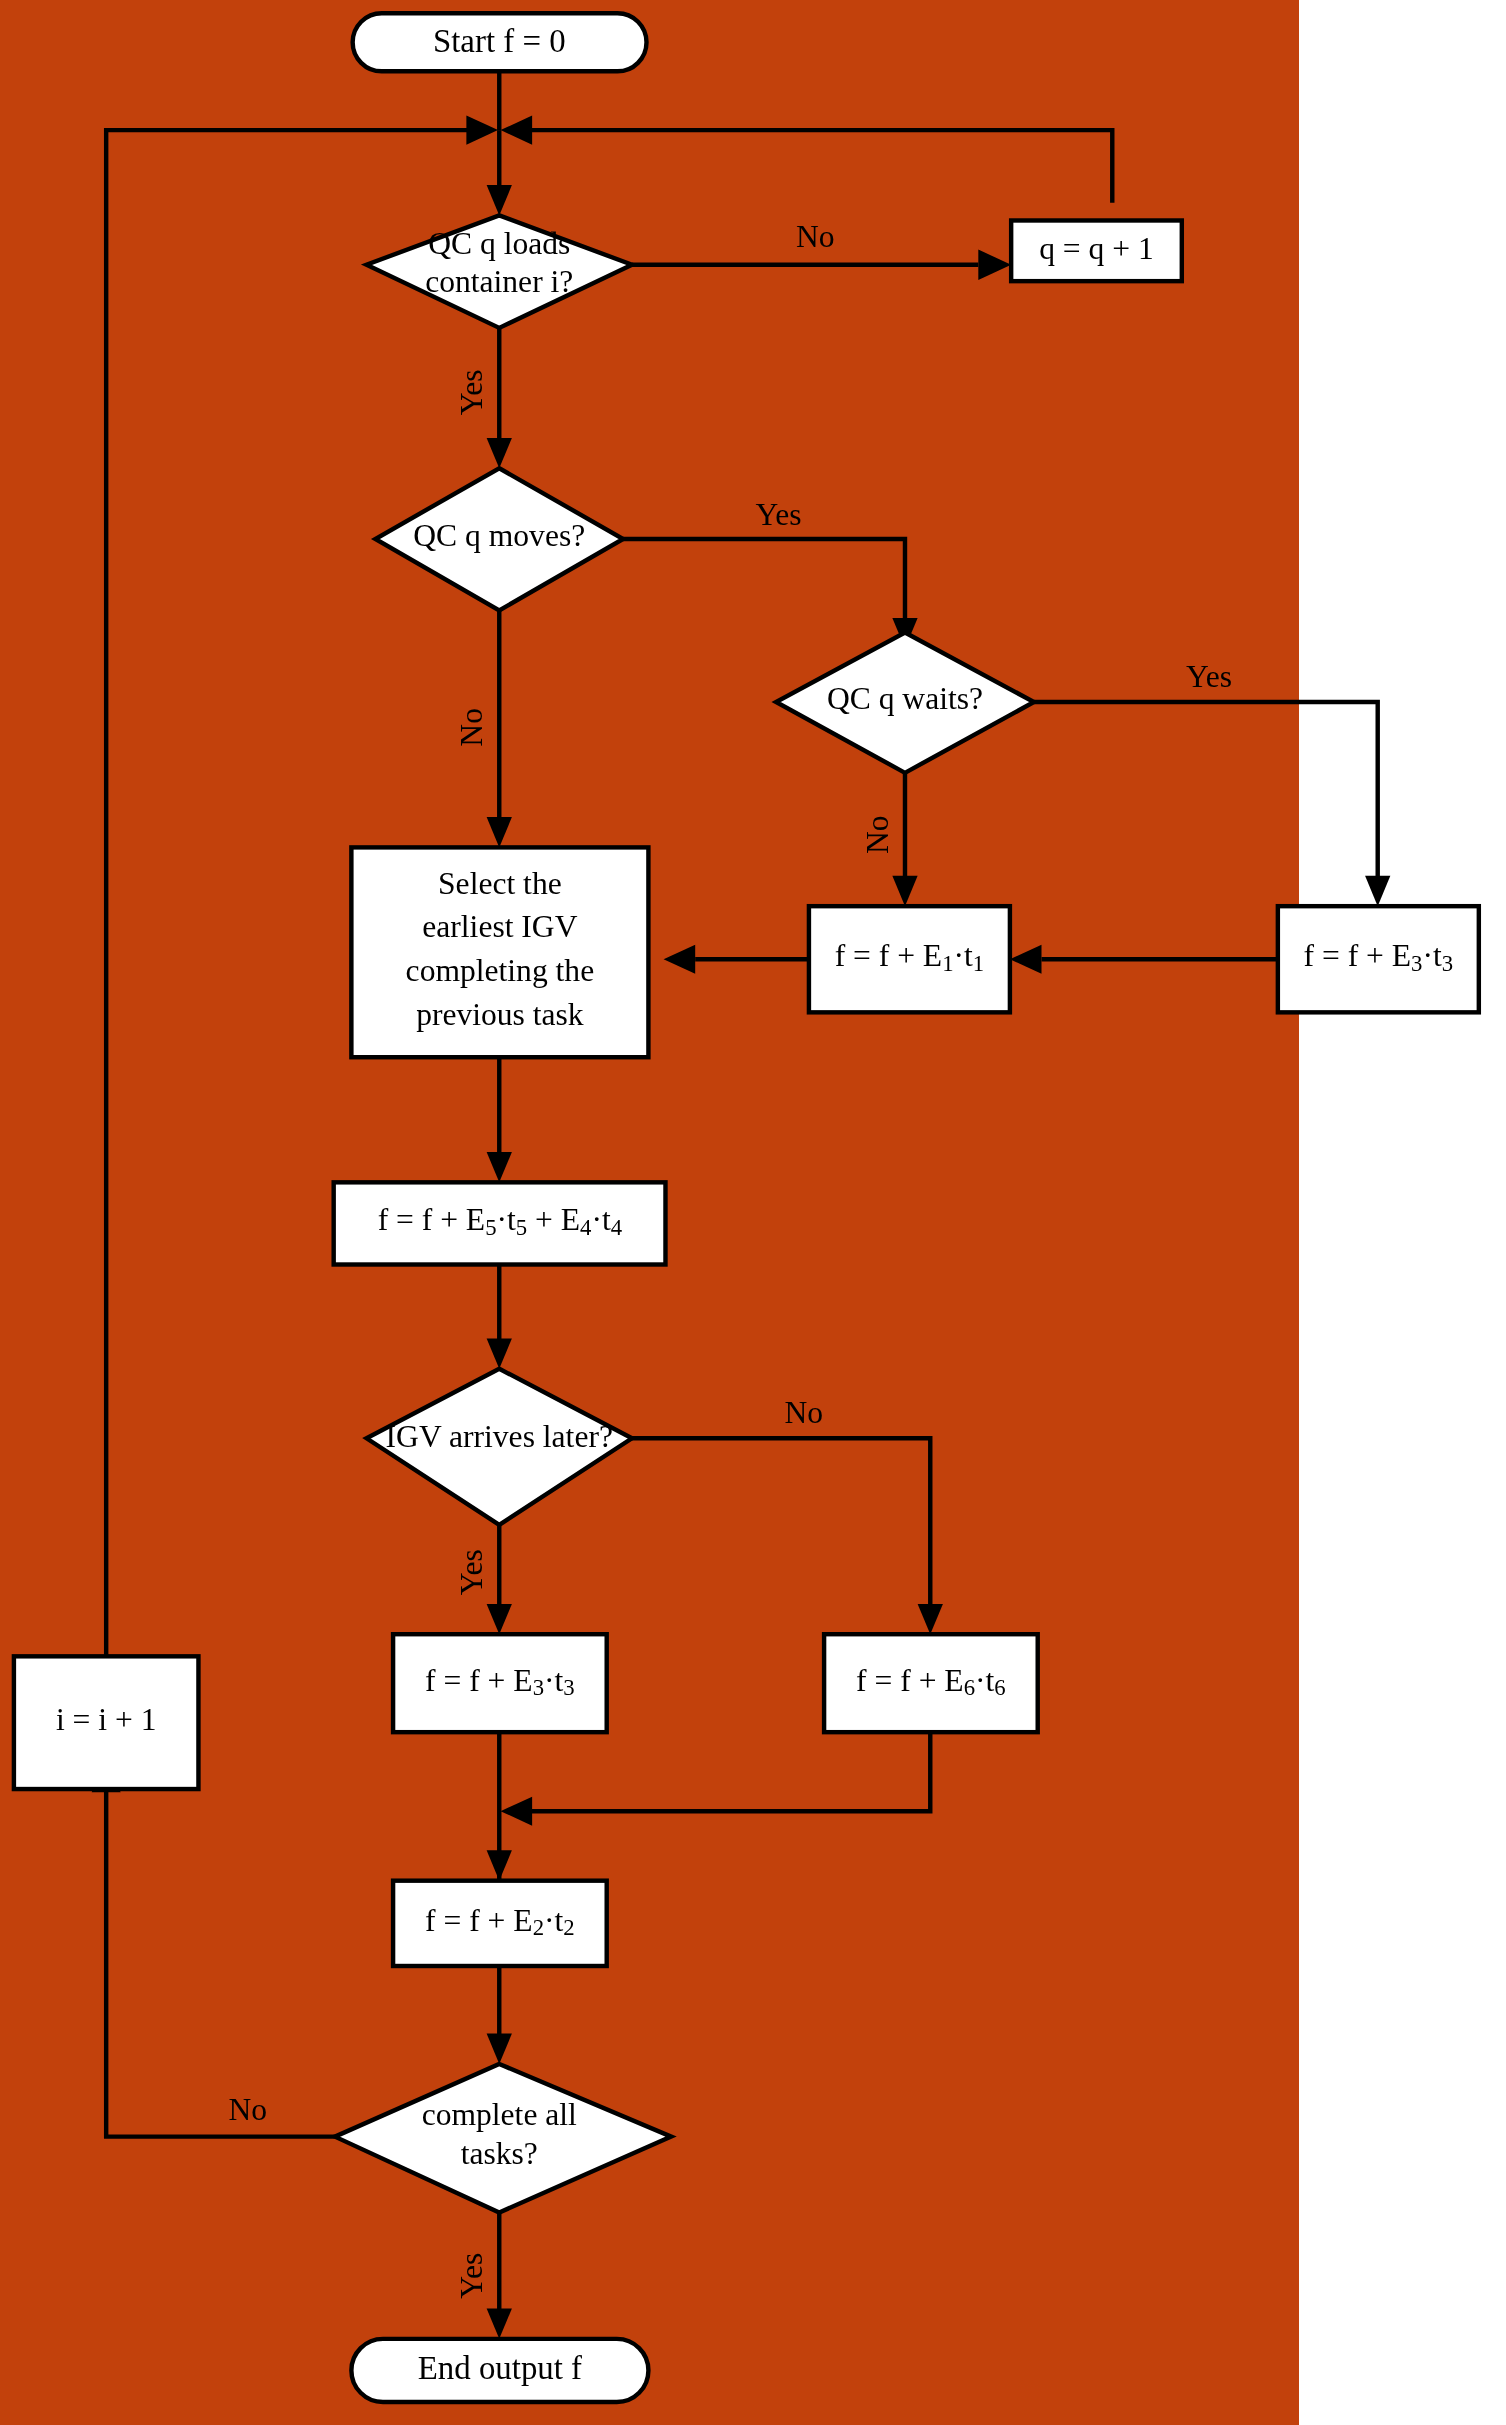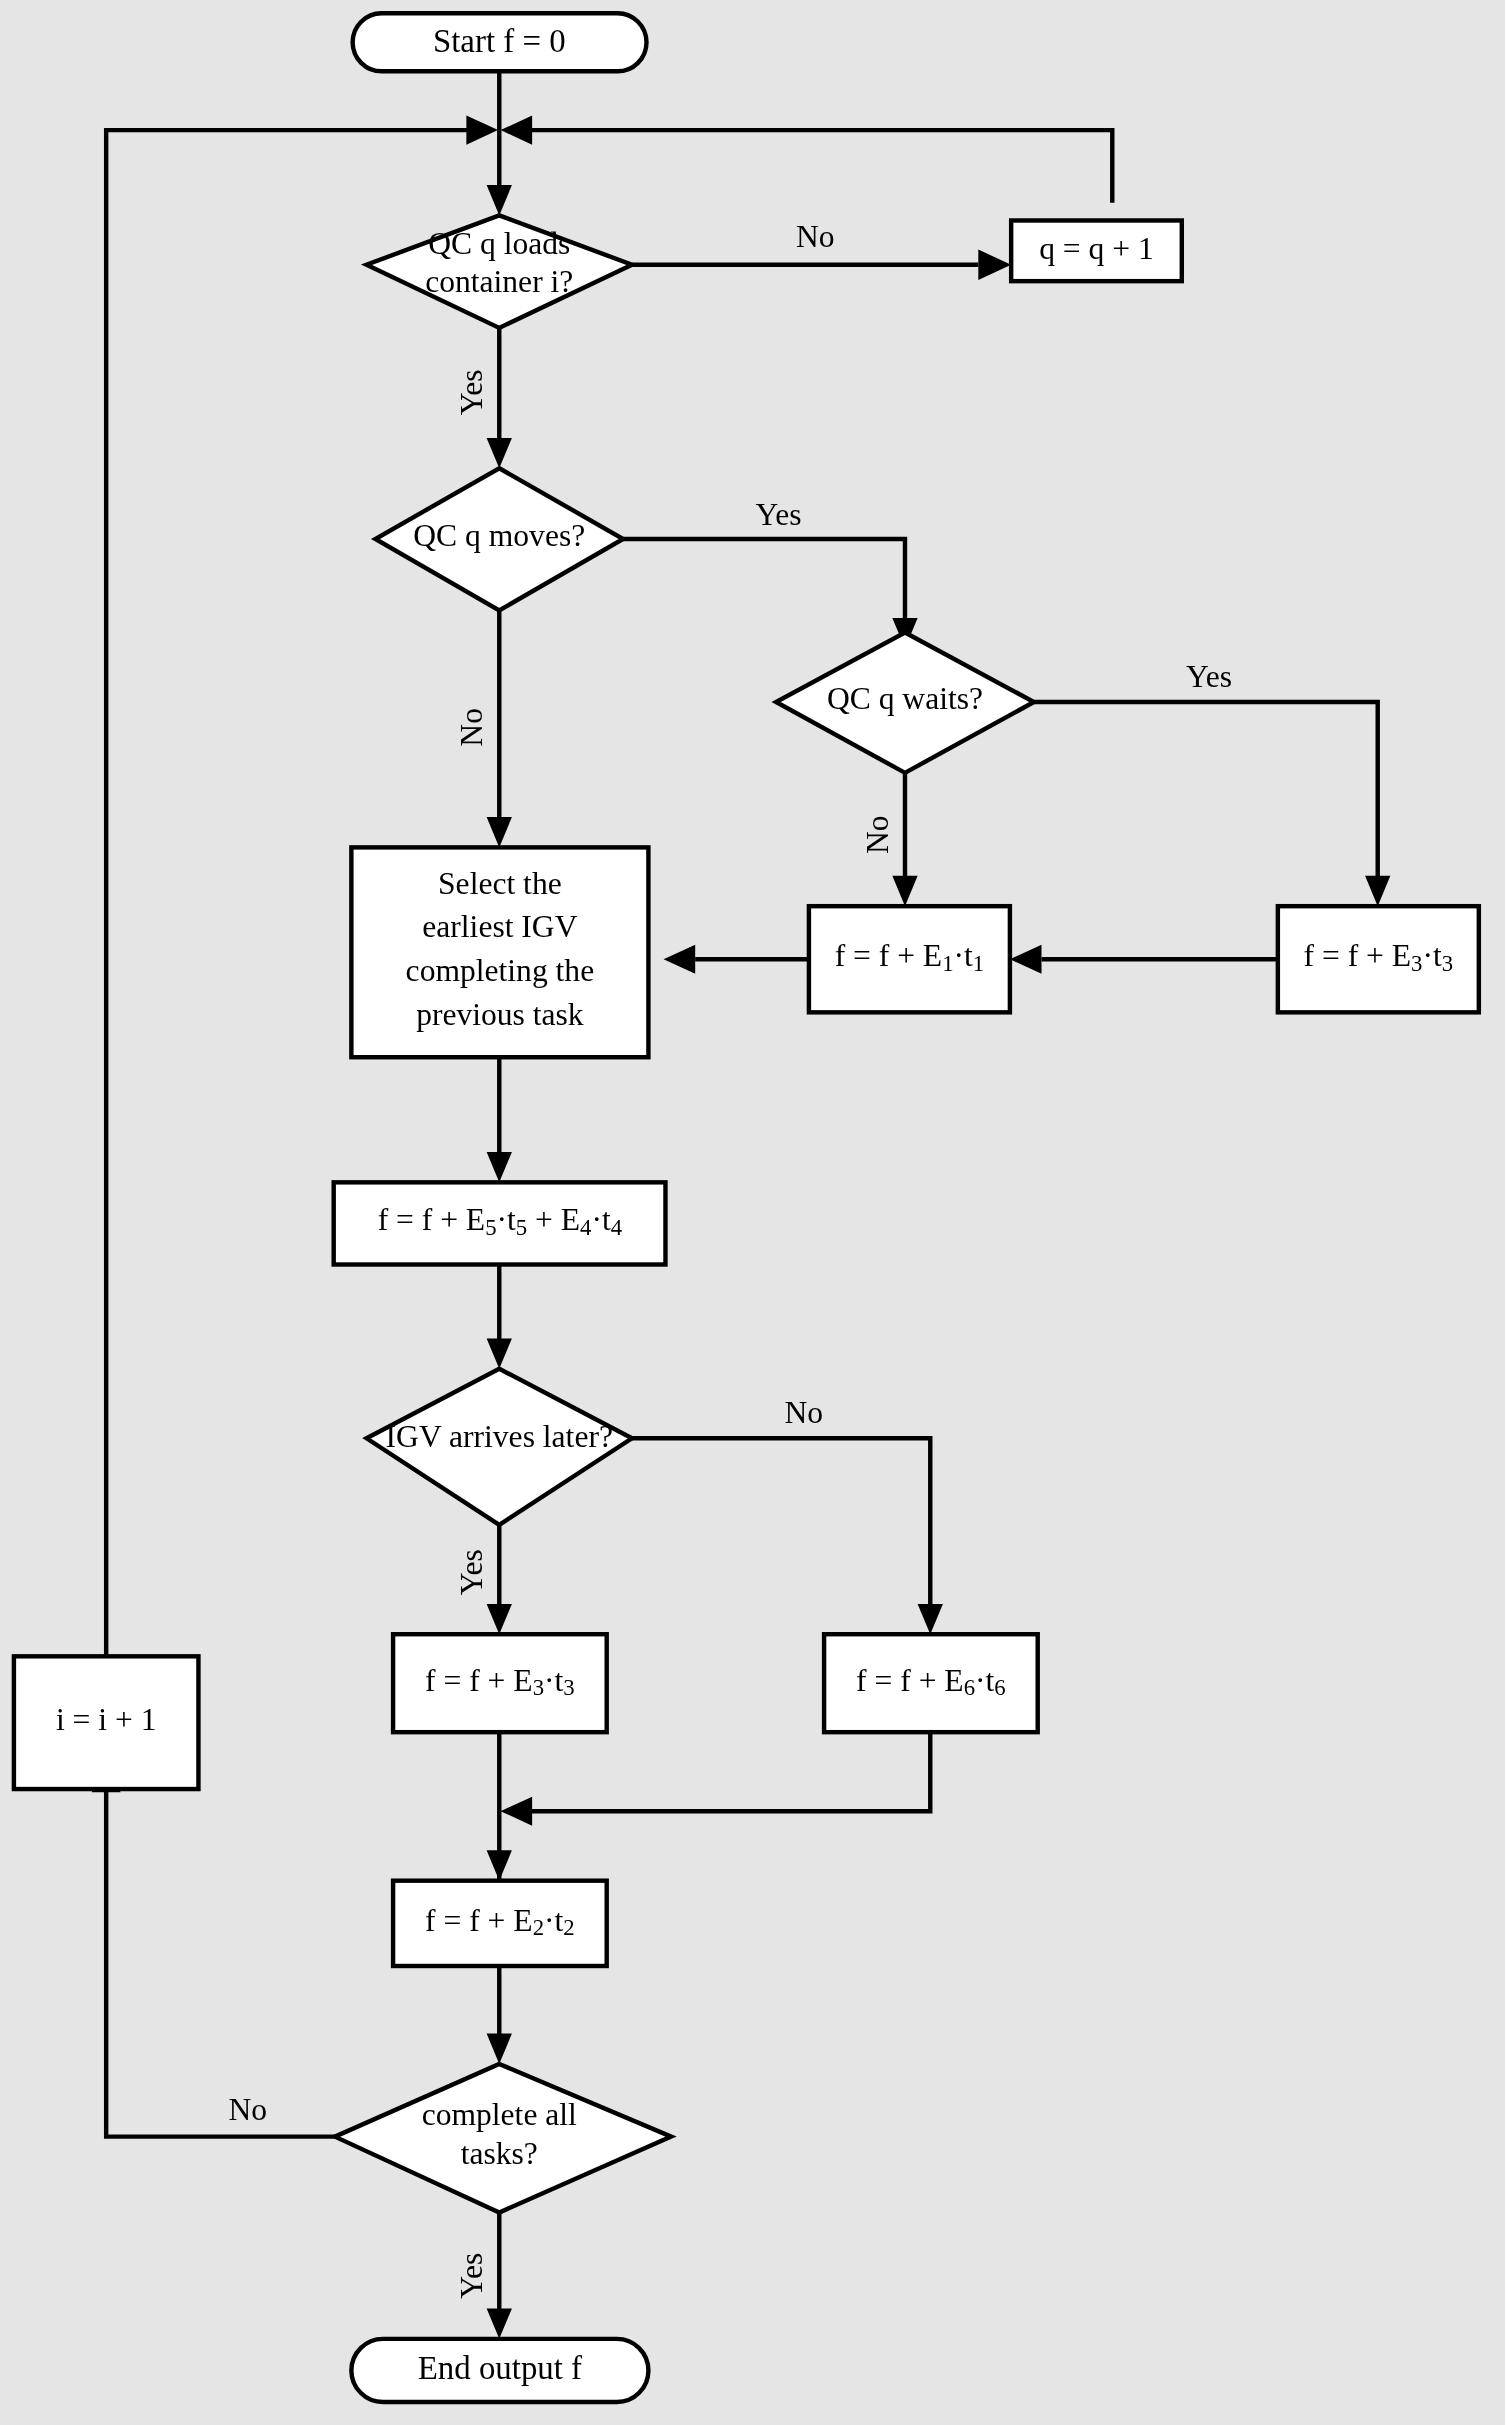--- a/index.html
+++ b/index.html
@@ -2,23 +2,23 @@
 <html style="font-size:10px"><head>
 <meta charset="utf-8">
 <style>
   html, body {
     margin: 0;
     padding: 0;
     background: #ffffff;
   }
   #flowchart-root {
     position: relative;
-    width: 1505px;
+    width: 1299px;
     height: 2426px;
-    background: #e5e5e5;
+    background: #c2410c;
     font-family: "Liberation Serif", "DejaVu Serif", serif;
   }
   svg#flow-svg {
     display: block;
     width: 1506px;
     height: 2426px;
   }
   .node-shape {
     fill: #ffffff;
     stroke: #000000;

